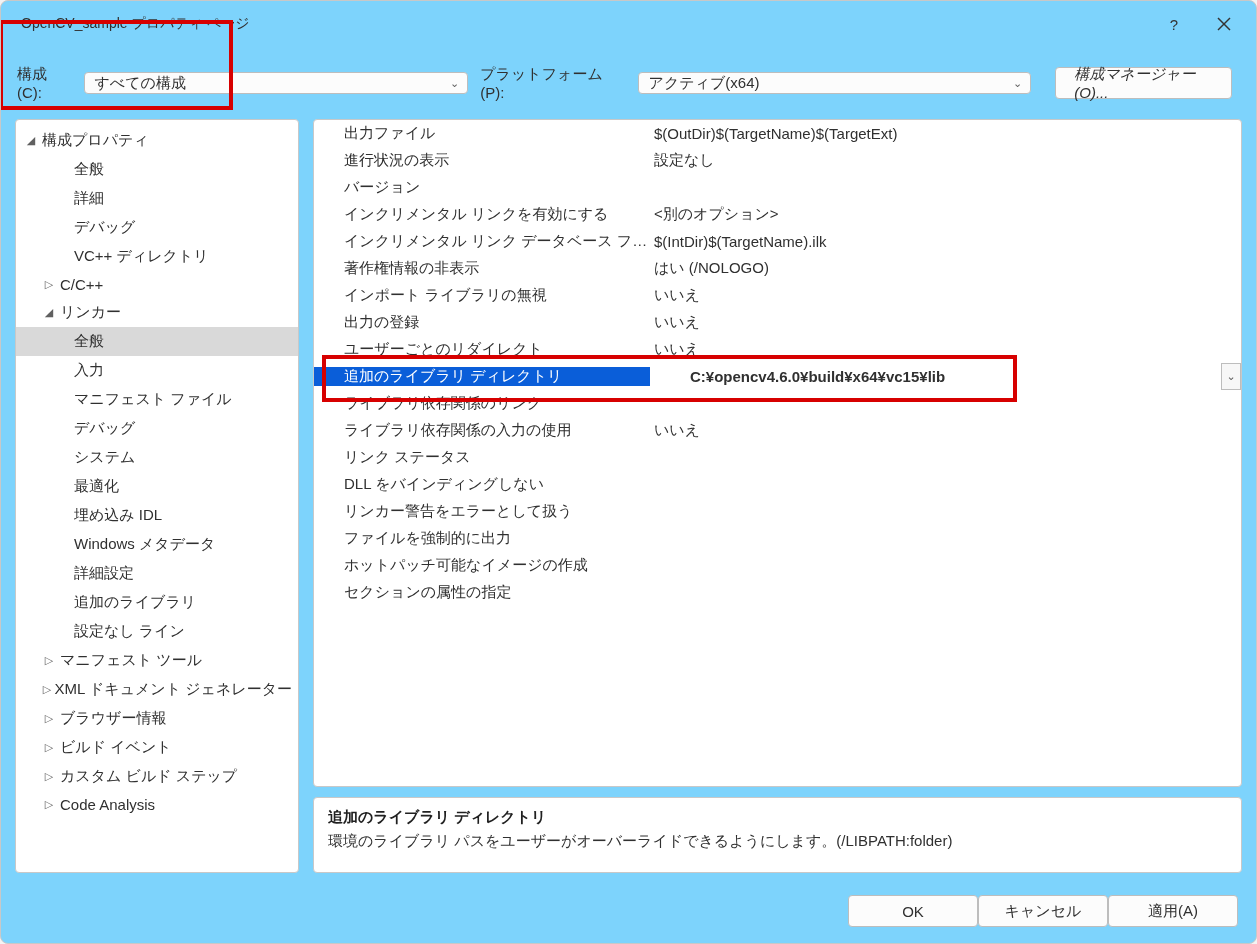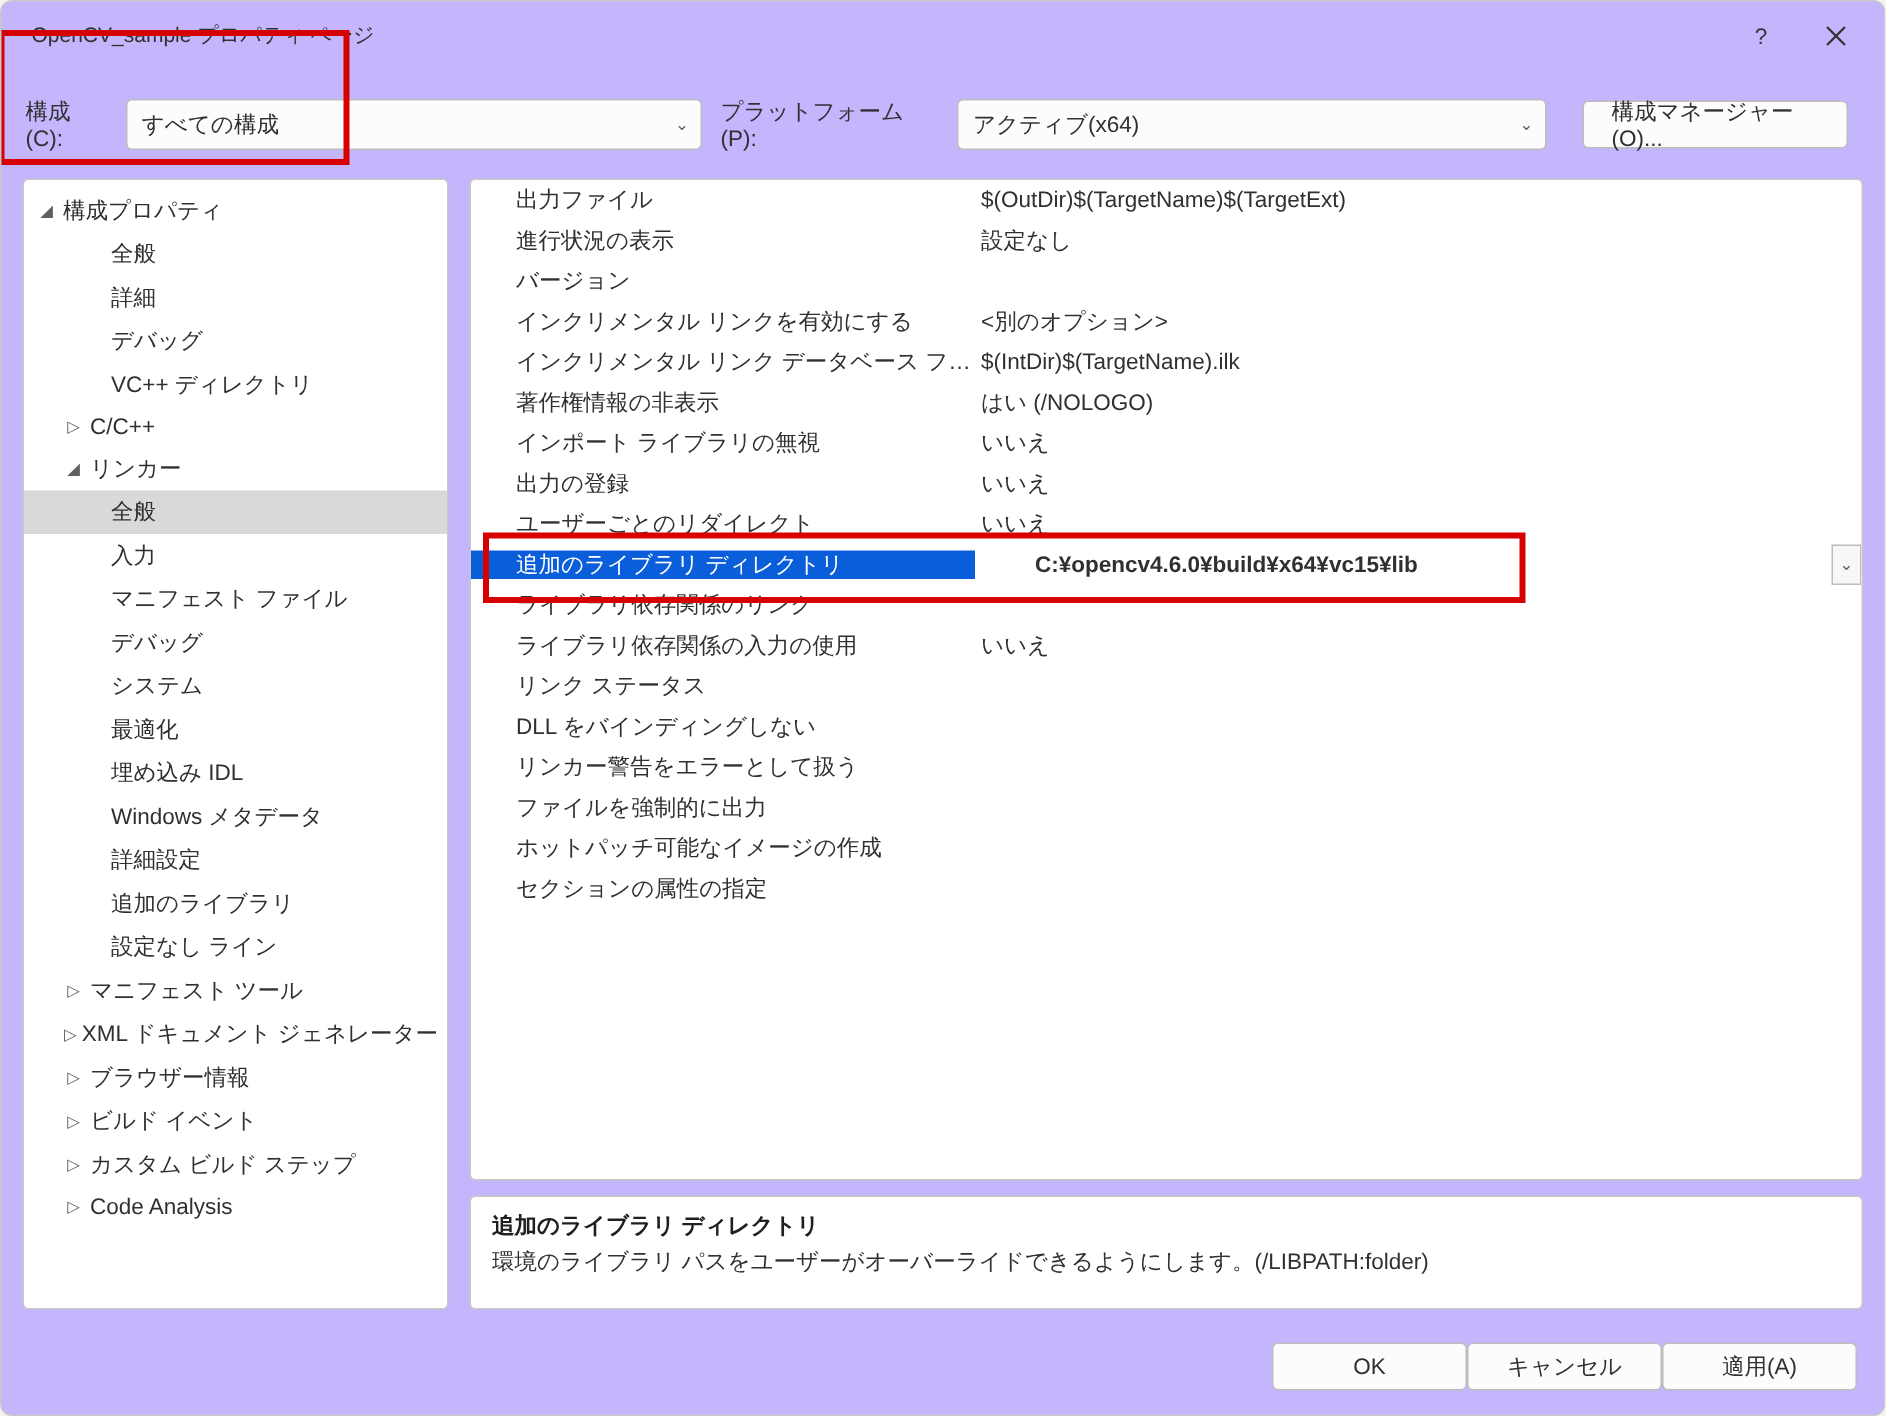--- a/index.html
+++ b/index.html
@@ -9,21 +9,21 @@
     font-size: 14px;
     background: #f3f3f3;
     color: #202020;
     width: 1257px;
     height: 944px;
     overflow: hidden;
   }
   .window {
     width: 1257px;
     height: 944px;
-    background: #c4b5fd;
+    background: #7dd3fc;
     border: 1px solid #c8c8c8;
     border-radius: 8px;
     display: flex;
     flex-direction: column;
     overflow: hidden;
   }
   .titlebar {
     display: flex;
     align-items: center;
     padding: 8px 12px;
@@ -49,21 +49,21 @@
     display: flex;
     align-items: center;
     padding: 18px 24px 18px 16px;
     gap: 12px;
   }
   .toolbar-label { color: #303030; font-size: 15px; }
   .dropdown {
     background: #fcfcfc;
     border: 1px solid #bdbdbd;
     border-radius: 4px;
-    height: 34px;
+    height: 22px;
     display: flex;
     align-items: center;
     padding: 0 10px;
     font-size: 15px;
     color: #303030;
     position: relative;
   }
   .dropdown .chev {
     position: absolute;
     right: 8px;
@@ -219,21 +219,21 @@
     <div class="dropdown" style="width:388px;">
       <span>すべての構成</span>
       <span class="chev">⌄</span>
     </div>
     <span class="toolbar-label">プラットフォーム(P):</span>
     <div class="dropdown" style="width:397px;">
       <span>アクティブ(x64)</span>
       <span class="chev">⌄</span>
     </div>
     <div style="flex:1"></div>
-    <div class="btn" style="width:178px;">
+    <div class="btn" style="width:178px;font-style:italic;">
       <span>構成マネージャー(O)...</span>
     </div>
   </div>
 
   <div class="content">
 
     <div class="tree-panel">
       <div class="tree-item" style="padding-left:8px;">
         <span class="arrow">◢</span>
         <span style="margin-left:4px;">構成プロパティ</span>

